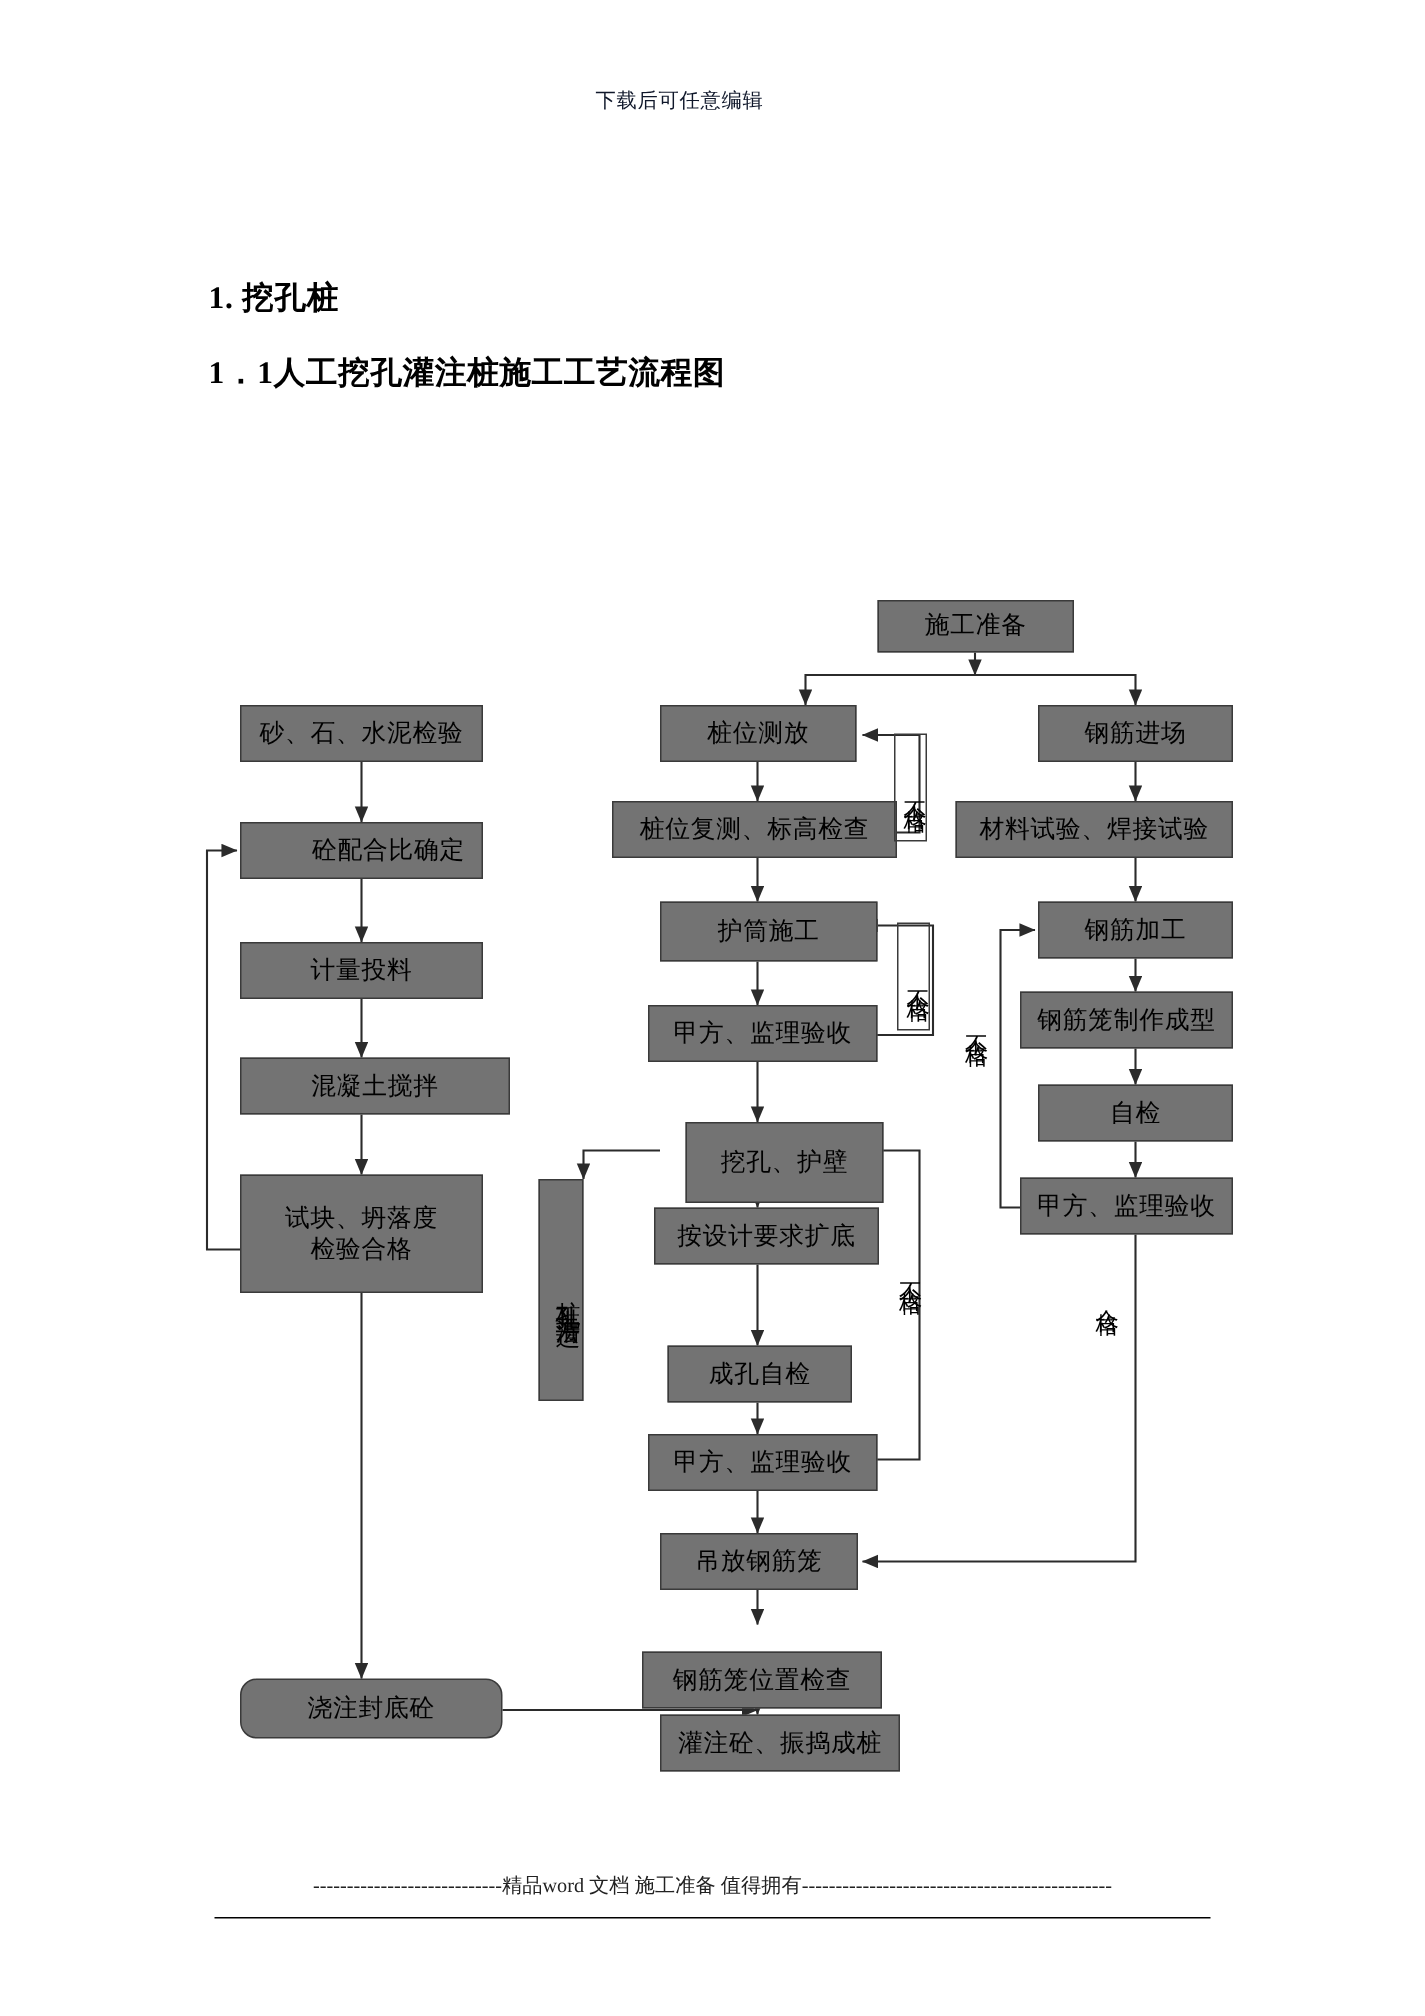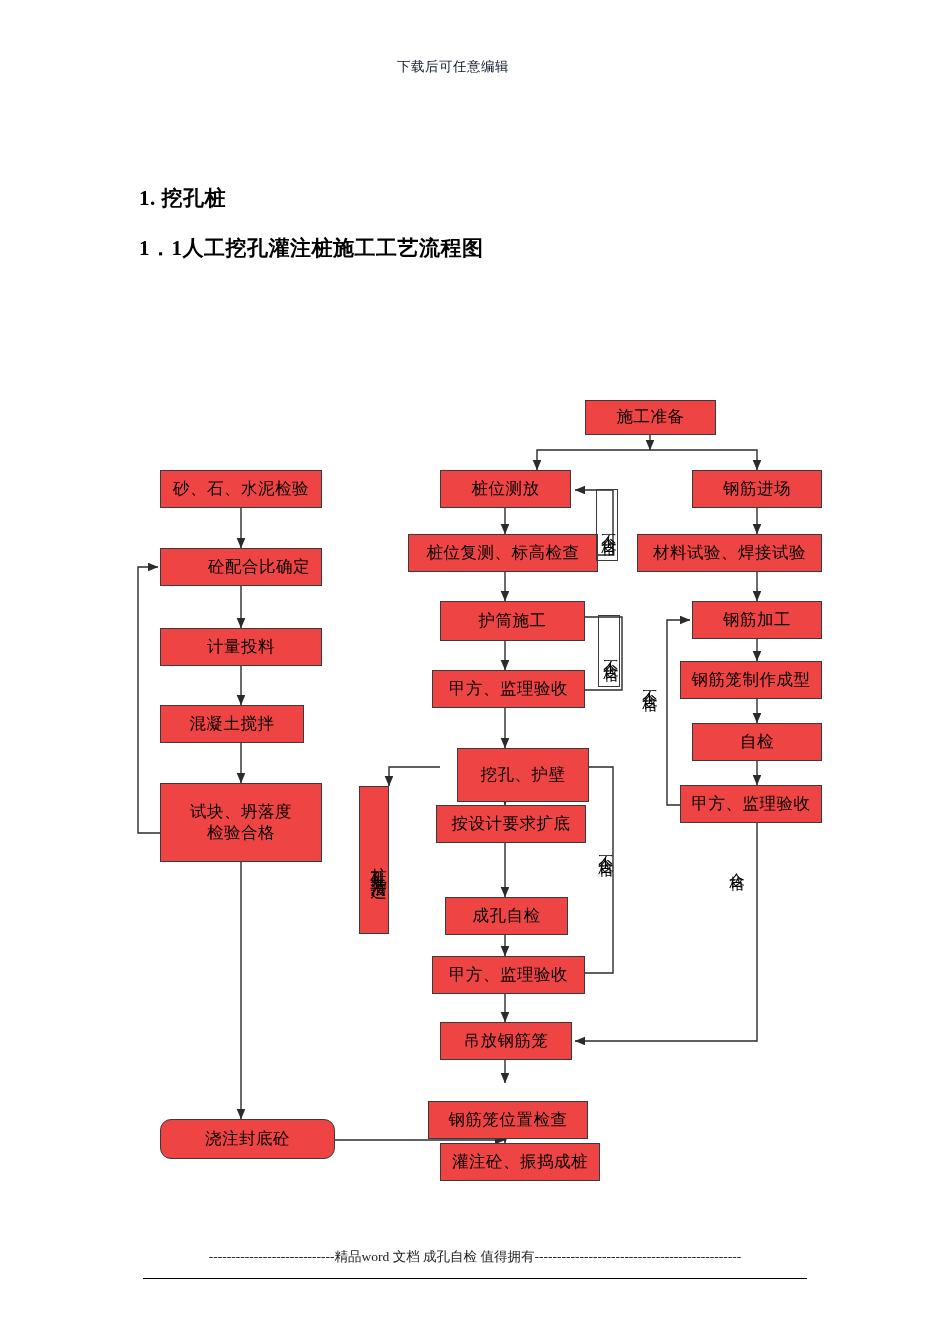--- a/index.html
+++ b/index.html
@@ -42,21 +42,21 @@
     position: absolute;
     left: 139px;
     top: 234px;
     font-size: 21px;
     font-weight: bold;
     letter-spacing: 0.5px;
   }
   .node {
     position: absolute;
     border: 1.3px solid #3a3a3a;
-    background: #ef4444;
+    background: #737373;
     box-sizing: border-box;
     display: flex;
     align-items: center;
     justify-content: center;
     text-align: center;
     font-size: 16.5px;
     line-height: 1.22;
     letter-spacing: 0.5px;
     font-family: "Liberation Serif", "DejaVu Serif", serif;
   }
@@ -193,21 +193,21 @@
   <div class="node" style="left:440px; top:1143px; width:160px; height:38px;">灌注砼、振捣成桩</div>
 
   <div class="node vert" style="left:359px; top:786px; width:30px; height:148px;">桩孔土方清运</div>
 
   <div class="node" style="left:160px; top:470px; width:162px; height:38px;">砂、石、水泥检验</div>
 
   <div class="node" style="left:160px; top:548px; width:162px; height:38px;padding-left:36px;">砼配合比确定</div>
 
   <div class="node" style="left:160px; top:628px; width:162px; height:38px;">计量投料</div>
 
-  <div class="node" style="left:160px; top:705px; width:144px; height:38px;">混凝土搅拌</div>
+  <div class="node" style="left:160px; top:705px; width:180px; height:38px;">混凝土搅拌</div>
 
   <div class="node" style="left:160px; top:783px; width:162px; height:79px; flex-direction:column;">
     <span>试块、坍落度</span>
     <span>检验合格</span>
   </div>
 
   <div class="node" style="left:160px; top:1119px; width:175px; height:40px;border-radius:11px;">浇注封底砼</div>
 
   <div class="node" style="left:692px; top:470px; width:130px; height:38px;">钢筋进场</div>
 
@@ -224,16 +224,16 @@
   <div class="vlabel boxed" style="left:596px; top:489px; width:22px; height:72px;">不合格</div>
 
   <div class="vlabel boxed" style="left:598px; top:615px; width:22px; height:72px;">不合格</div>
 
   <div class="vlabel" style="left:592px; top:843px; width:22px; height:72px;">不合格</div>
 
   <div class="vlabel" style="left:636px; top:678px; width:22px; height:72px;">不合格</div>
 
   <div class="vlabel" style="left:723px; top:860px; width:22px; height:52px;">合格</div>
 
-  <div class="footer-text">----------------------------精品word 文档 成孔自检 值得拥有----------------------------------------------</div>
+  <div class="footer-text">----------------------------精品word 文档 施工准备 值得拥有----------------------------------------------</div>
   <div class="footer-line"></div>
 
 </div>
 
 </body></html>

